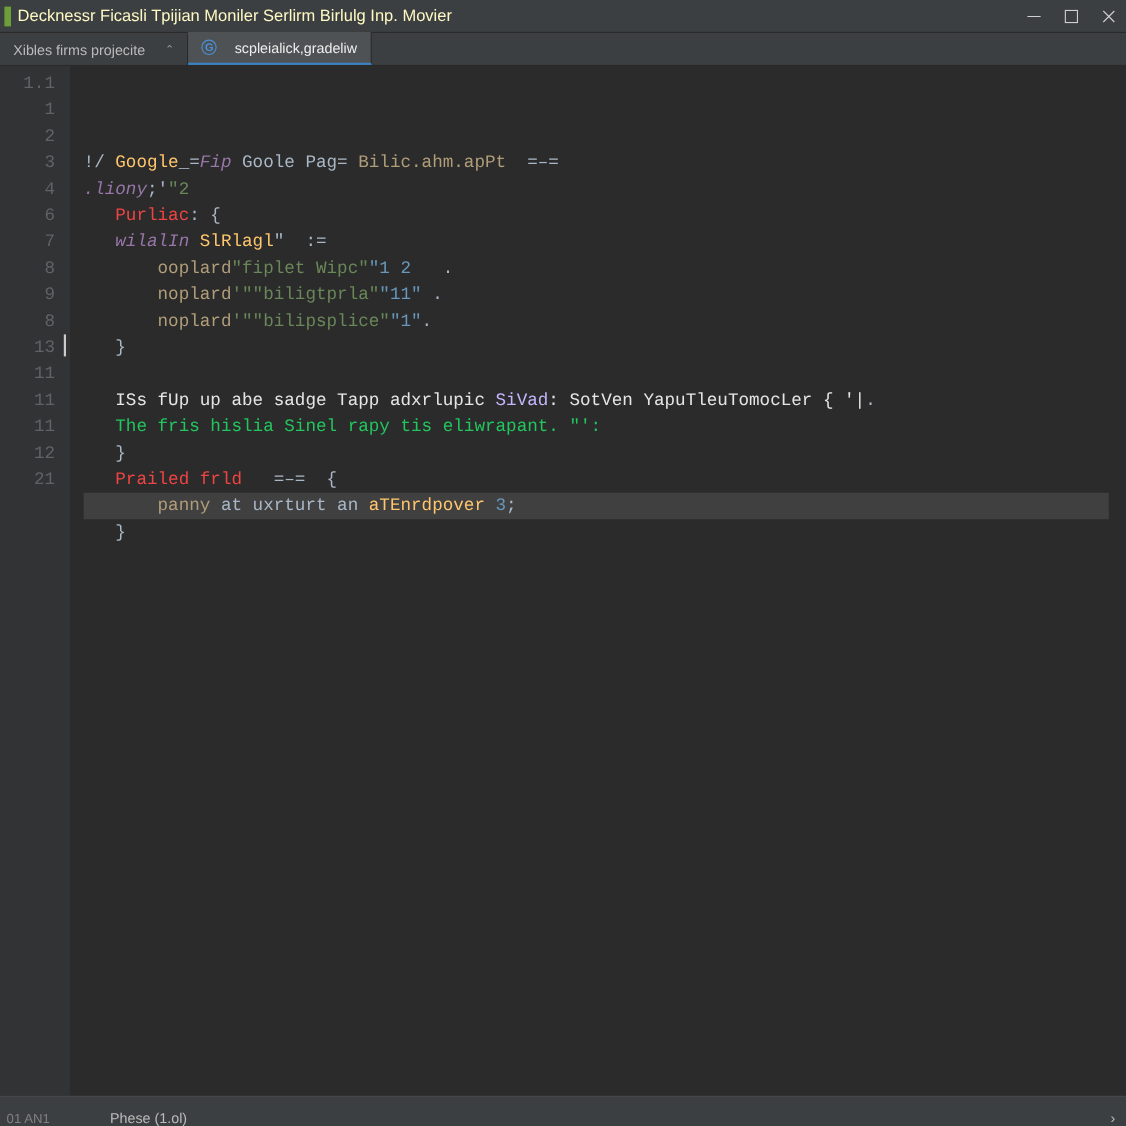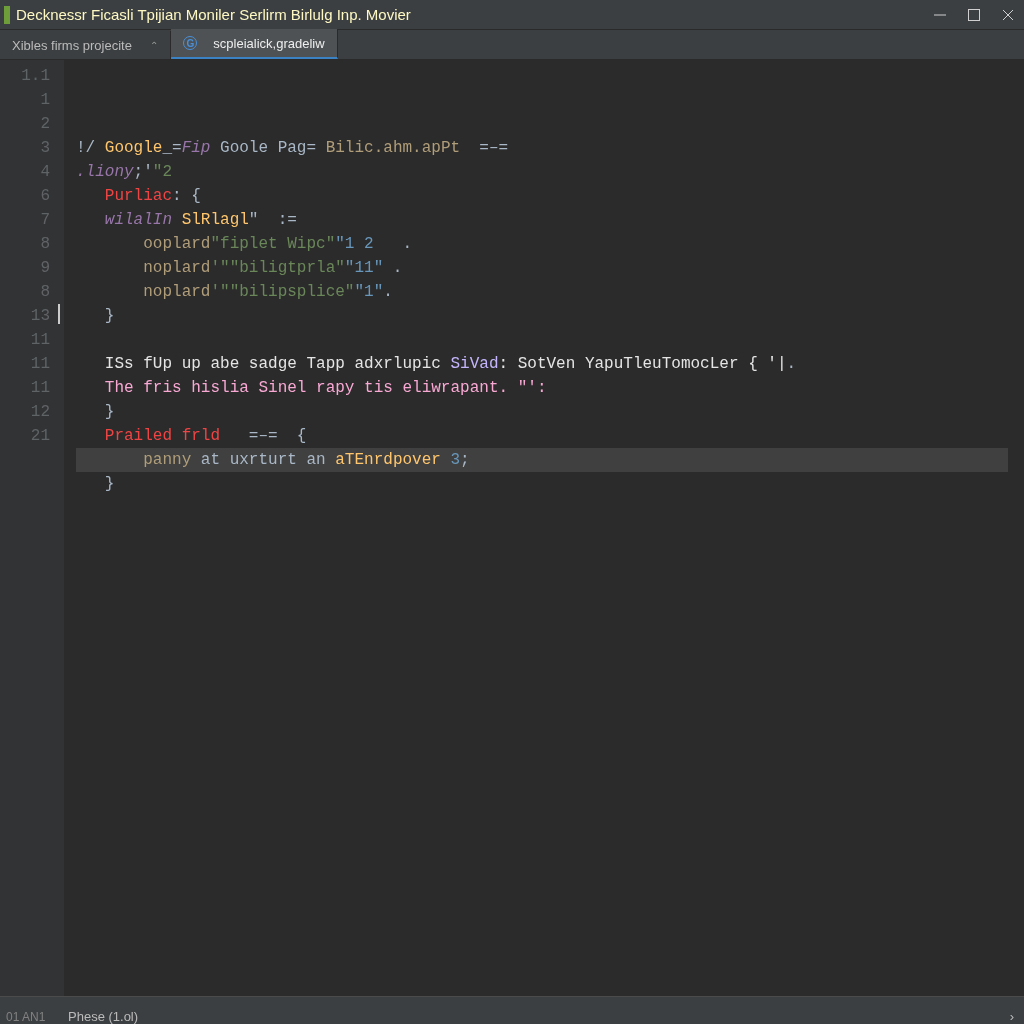--- a/index.html
+++ b/index.html
@@ -81,35 +81,35 @@
     width:2px; height:20px; background:#cccccc;
   }
   
   .c-kw   { color:#ef4444; }   
   .c-kw2  { color:#9876aa; font-style:italic; }   
   .c-def  { color:#ffc66d; }   
   .c-id   { color:#a9b7c6; }   
   .c-call { color:#b09d79; }   
   .c-str  { color:#6a8759; }   
   .c-num  { color:#6897bb; }   
-  .c-cmt  { color:#f9a8d4; }   
+  .c-cmt  { color:#22c55e; }   
   .c-teal { color:#e5e5e5; }   
   .c-mag  { color:#c4b5fd; }   
   .c-pun  { color:#a9b7c6; }
 
   
   .status {
     height:40px; background:#3c3f41;
     border-top:1px solid #4b4b4b;
     display:flex; align-items:center;
     font-size:13px; color:#bbbbbb;
     padding: 0 10px 0 6px;
   }
   .status .left { color:#808080; width:62px; font-size:12px; }
-  .status .mid  { flex:1; }
+  .status .mid  { flex:1;margin-left:32px; }
   .status .go   { color:#bbbbbb; }
 </style>
 </head>
 <body>
 
 <div class="titlebar">
   <div class="app-accent"></div>
   <div class="title-text">Decknessr Ficasli Tpijian Moniler Serlirm Birlulg Inp. Movier</div>
   <div class="win-controls">
     <div class="win-btn">

